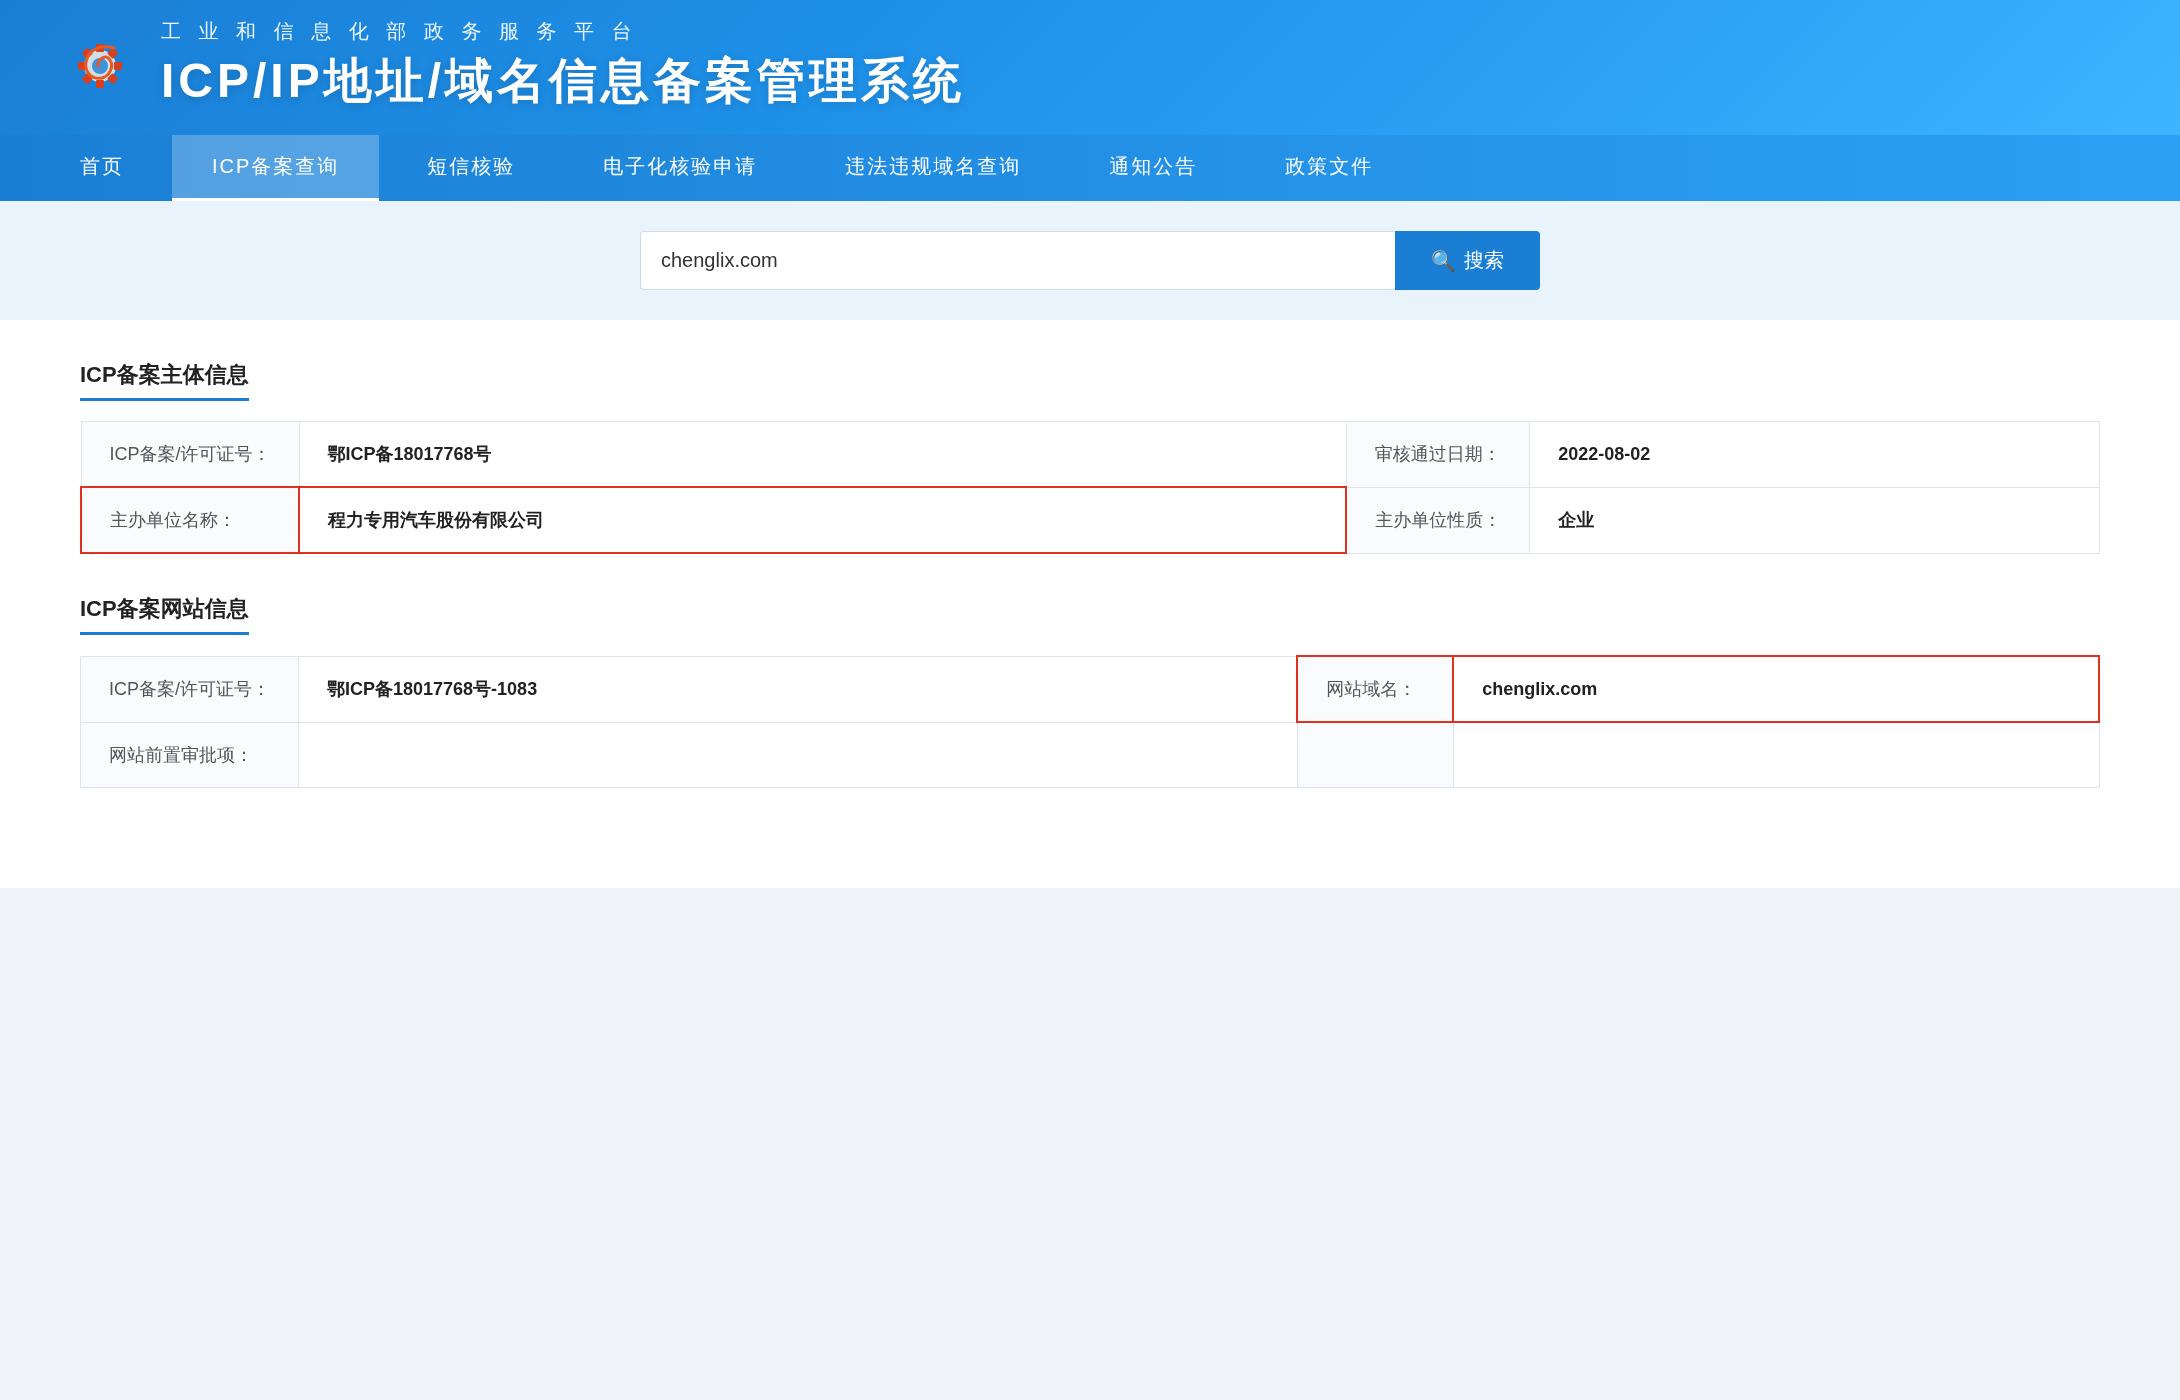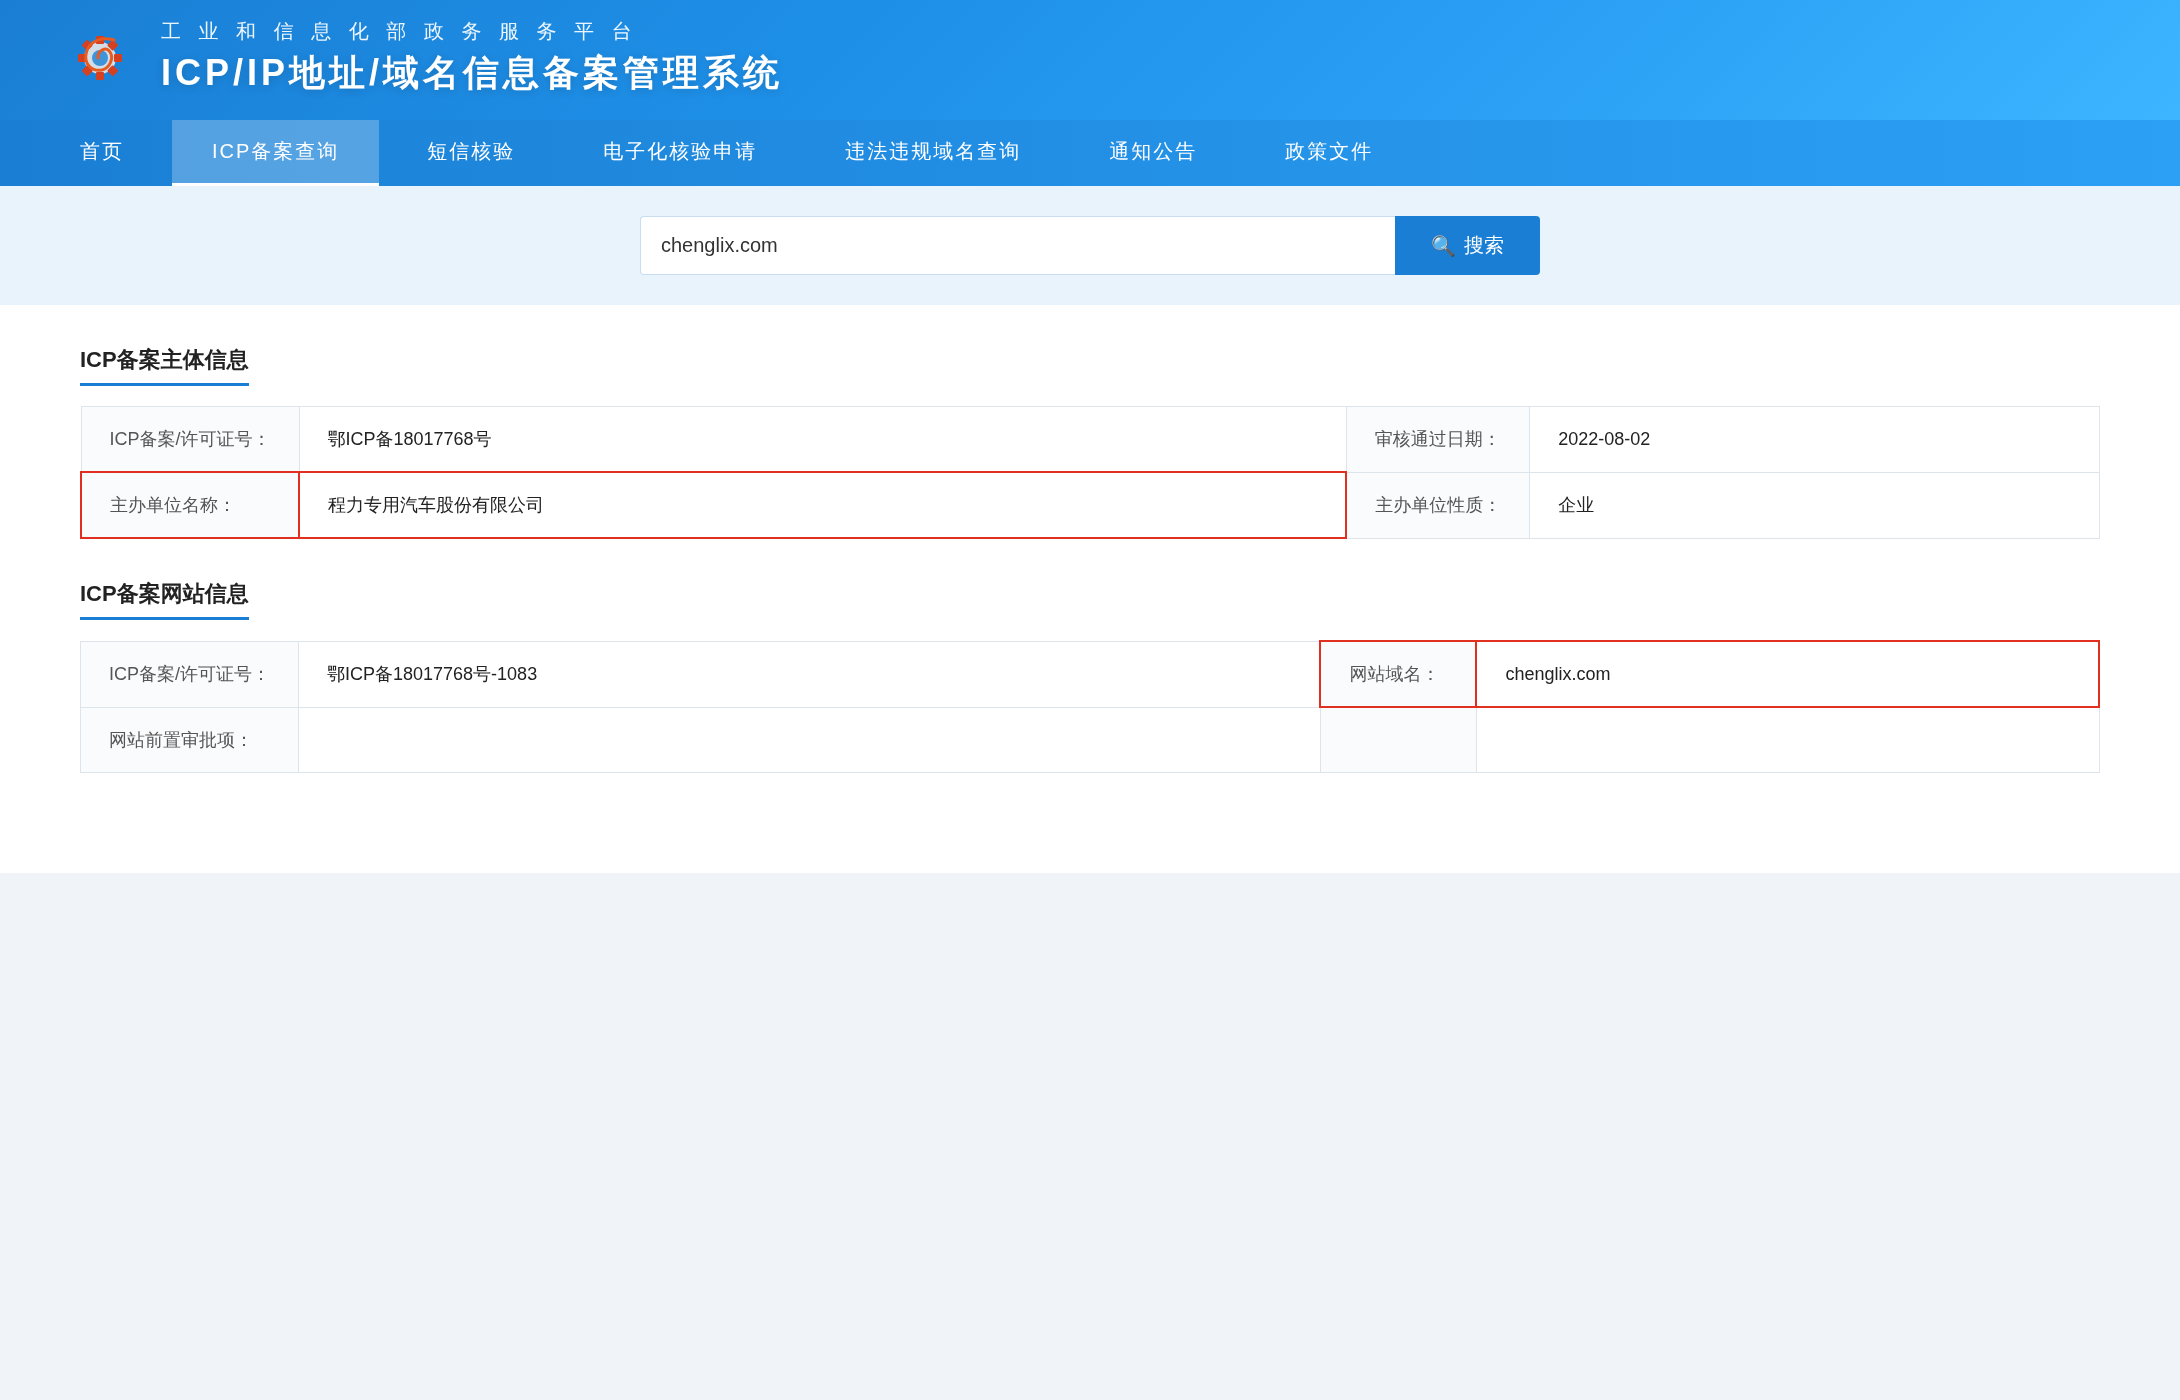--- a/index.html
+++ b/index.html
@@ -28,21 +28,21 @@
       gap: 4px;
     }
     .header-subtitle {
       color: rgba(255,255,255,0.92);
       font-size: 20px;
       letter-spacing: 6px;
       font-weight: 400;
     }
     .header-title {
       color: #fff;
-      font-size: 36px;
+      font-size: 48px;
       font-weight: 700;
       letter-spacing: 4px;
       text-shadow: 0 2px 8px rgba(0,0,0,0.15);
     }
 
     
     .nav {
       background: linear-gradient(90deg, #1a7fd4, #2ba0f5);
       display: flex;
       align-items: stretch;
@@ -135,21 +135,21 @@
       border: 1px solid #dde4ec;
     }
     .info-table td.label {
       color: #555;
       background: #fafbfc;
       white-space: nowrap;
       width: 180px;
     }
     .info-table td.value {
       color: #222;
-      font-weight: 400;
+      font-weight: 700;
       padding-left: 28px;
     }
     .info-table tr td:nth-child(3) {
       color: #555;
       background: #fafbfc;
       white-space: nowrap;
       width: 156px;
     }
     .info-table tr td:nth-child(4) {
       color: #222;

